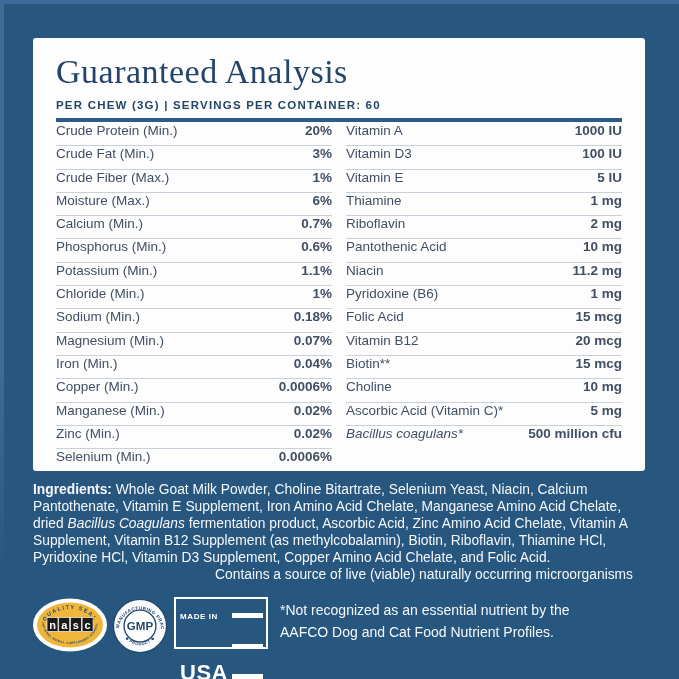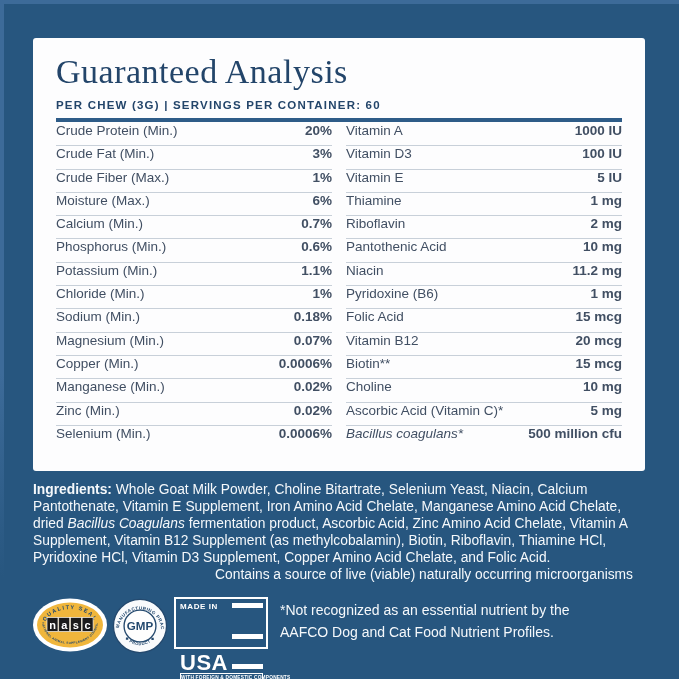--- a/index.html
+++ b/index.html
@@ -82,21 +82,21 @@
   .nasc-seal { position: absolute; left: 33px; top: 598px; }
   .gmp-seal  { position: absolute; left: 112px; top: 598px; }
 
   .usa-badge {
     position: absolute; left: 174px; top: 597px;
     width: 94px; height: 52px;
     border: 2px solid #ffffff;
     background: #27567f;
     box-sizing: border-box;
     display: flex; flex-direction: column;
-    padding: 3px 3px 3px 4px;
+    padding: 13px 3px 3px 4px;
   }
   .usa-top { flex: 1; display: flex; align-items: stretch; }
   .usa-words { display: flex; flex-direction: column; justify-content: center; }
   .usa-madein {
     font-size: 8px; font-weight: bold; color: #ffffff; letter-spacing: 0.6px;
     line-height: 9px; white-space: nowrap;
   }
   .usa-usa {
     font-size: 22px; font-weight: bold; color: #ffffff; letter-spacing: 0.5px;
     line-height: 16px; white-space: nowrap; margin-top: 44px;
@@ -158,20 +158,24 @@
           <span class="ga-label">Chloride (Min.)</span>
           <span class="ga-value">1%</span>
         </div>
         <div class="ga-row">
           <span class="ga-label">Sodium (Min.)</span>
           <span class="ga-value">0.18%</span>
         </div>
         <div class="ga-row">
           <span class="ga-label">Magnesium (Min.)</span>
           <span class="ga-value">0.07%</span>
+        </div>
+        <div class="ga-row">
+          <span class="ga-label">Iron (Min.)</span>
+          <span class="ga-value">0.04%</span>
         </div>
         <div class="ga-row">
           <span class="ga-label">Copper (Min.)</span>
           <span class="ga-value">0.0006%</span>
         </div>
         <div class="ga-row">
           <span class="ga-label">Manganese (Min.)</span>
           <span class="ga-value">0.02%</span>
         </div>
         <div class="ga-row">

